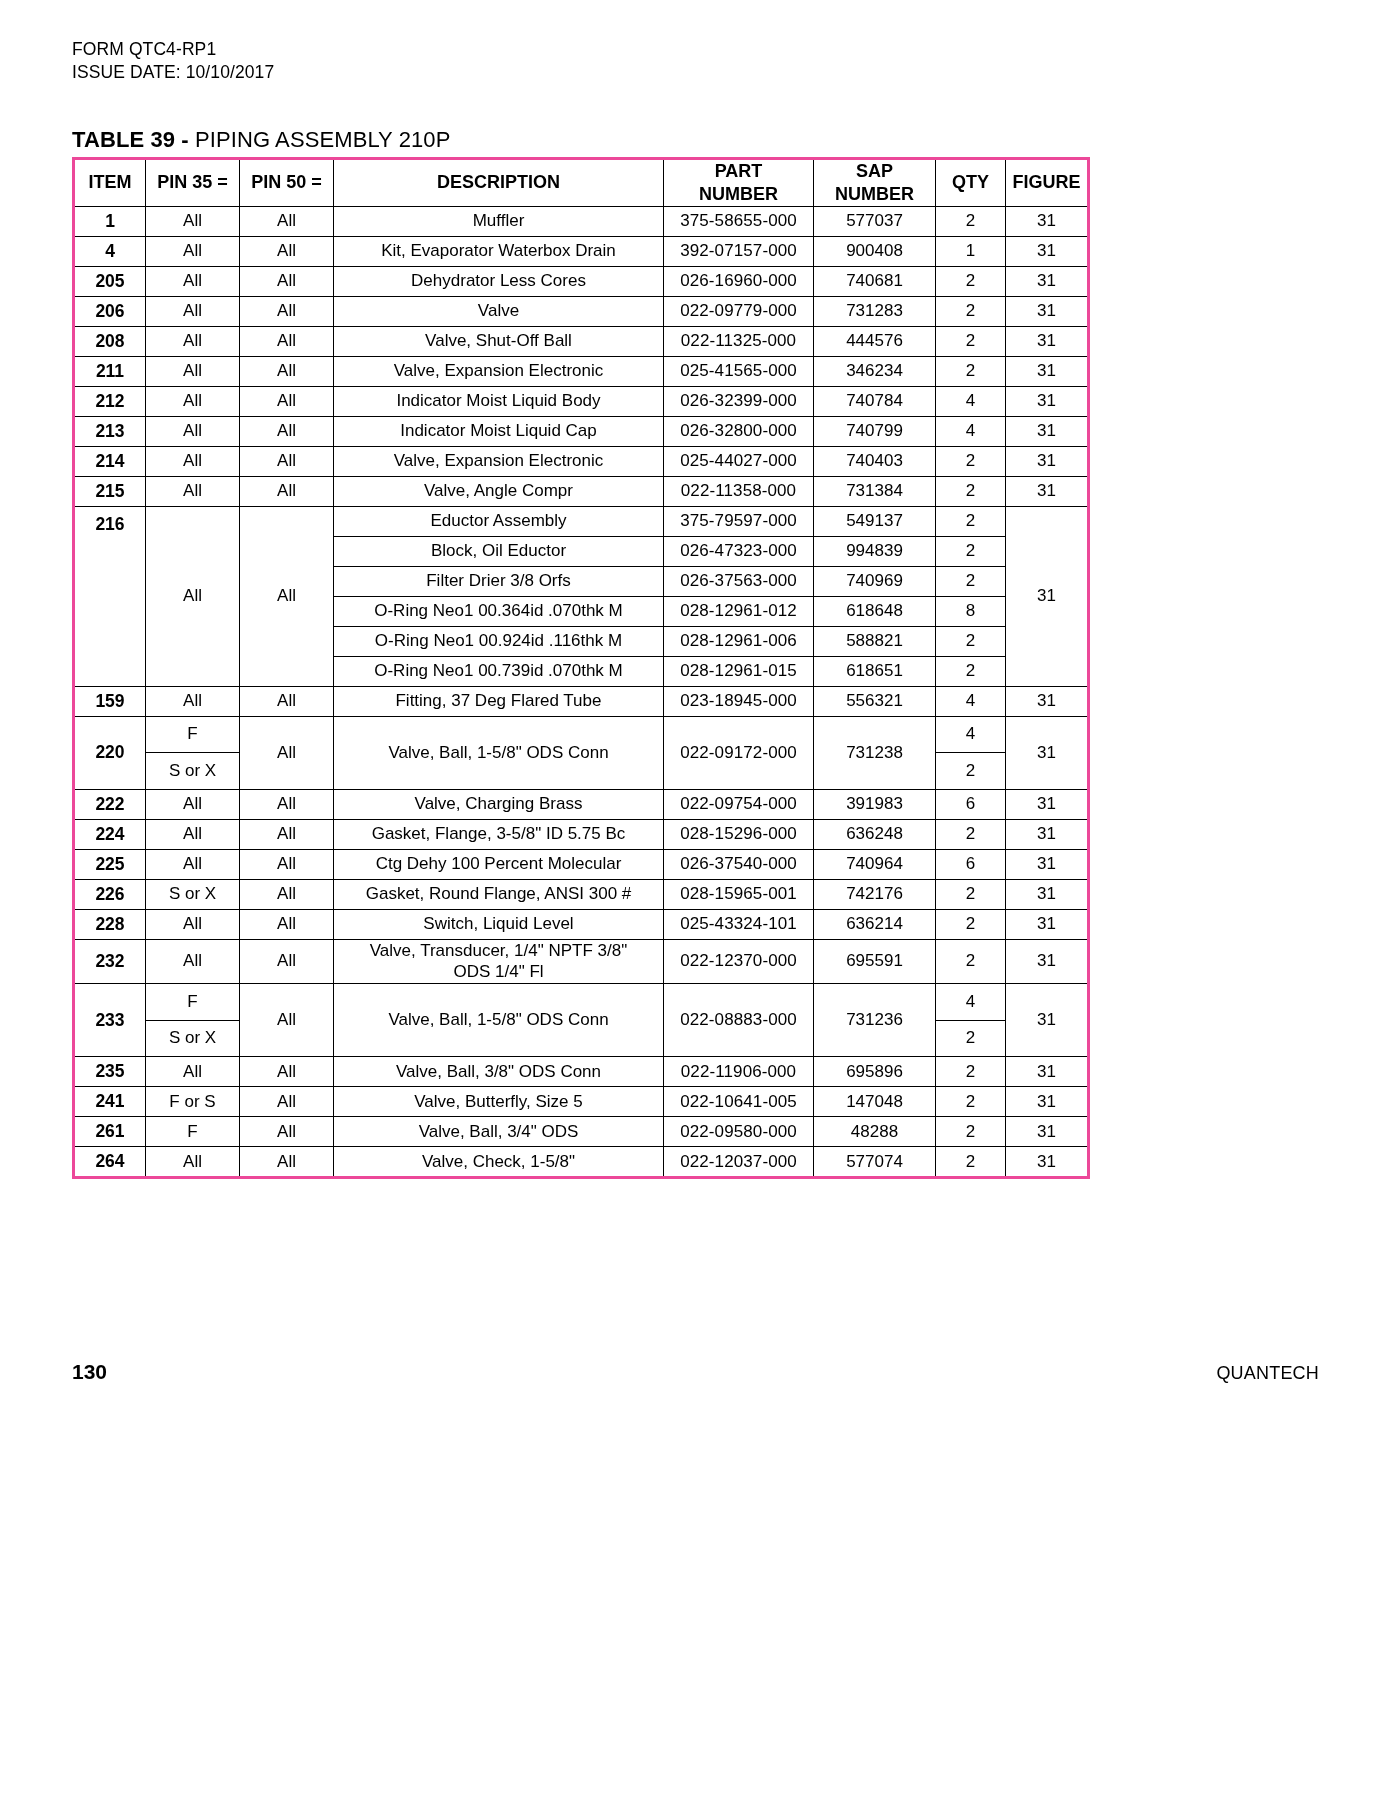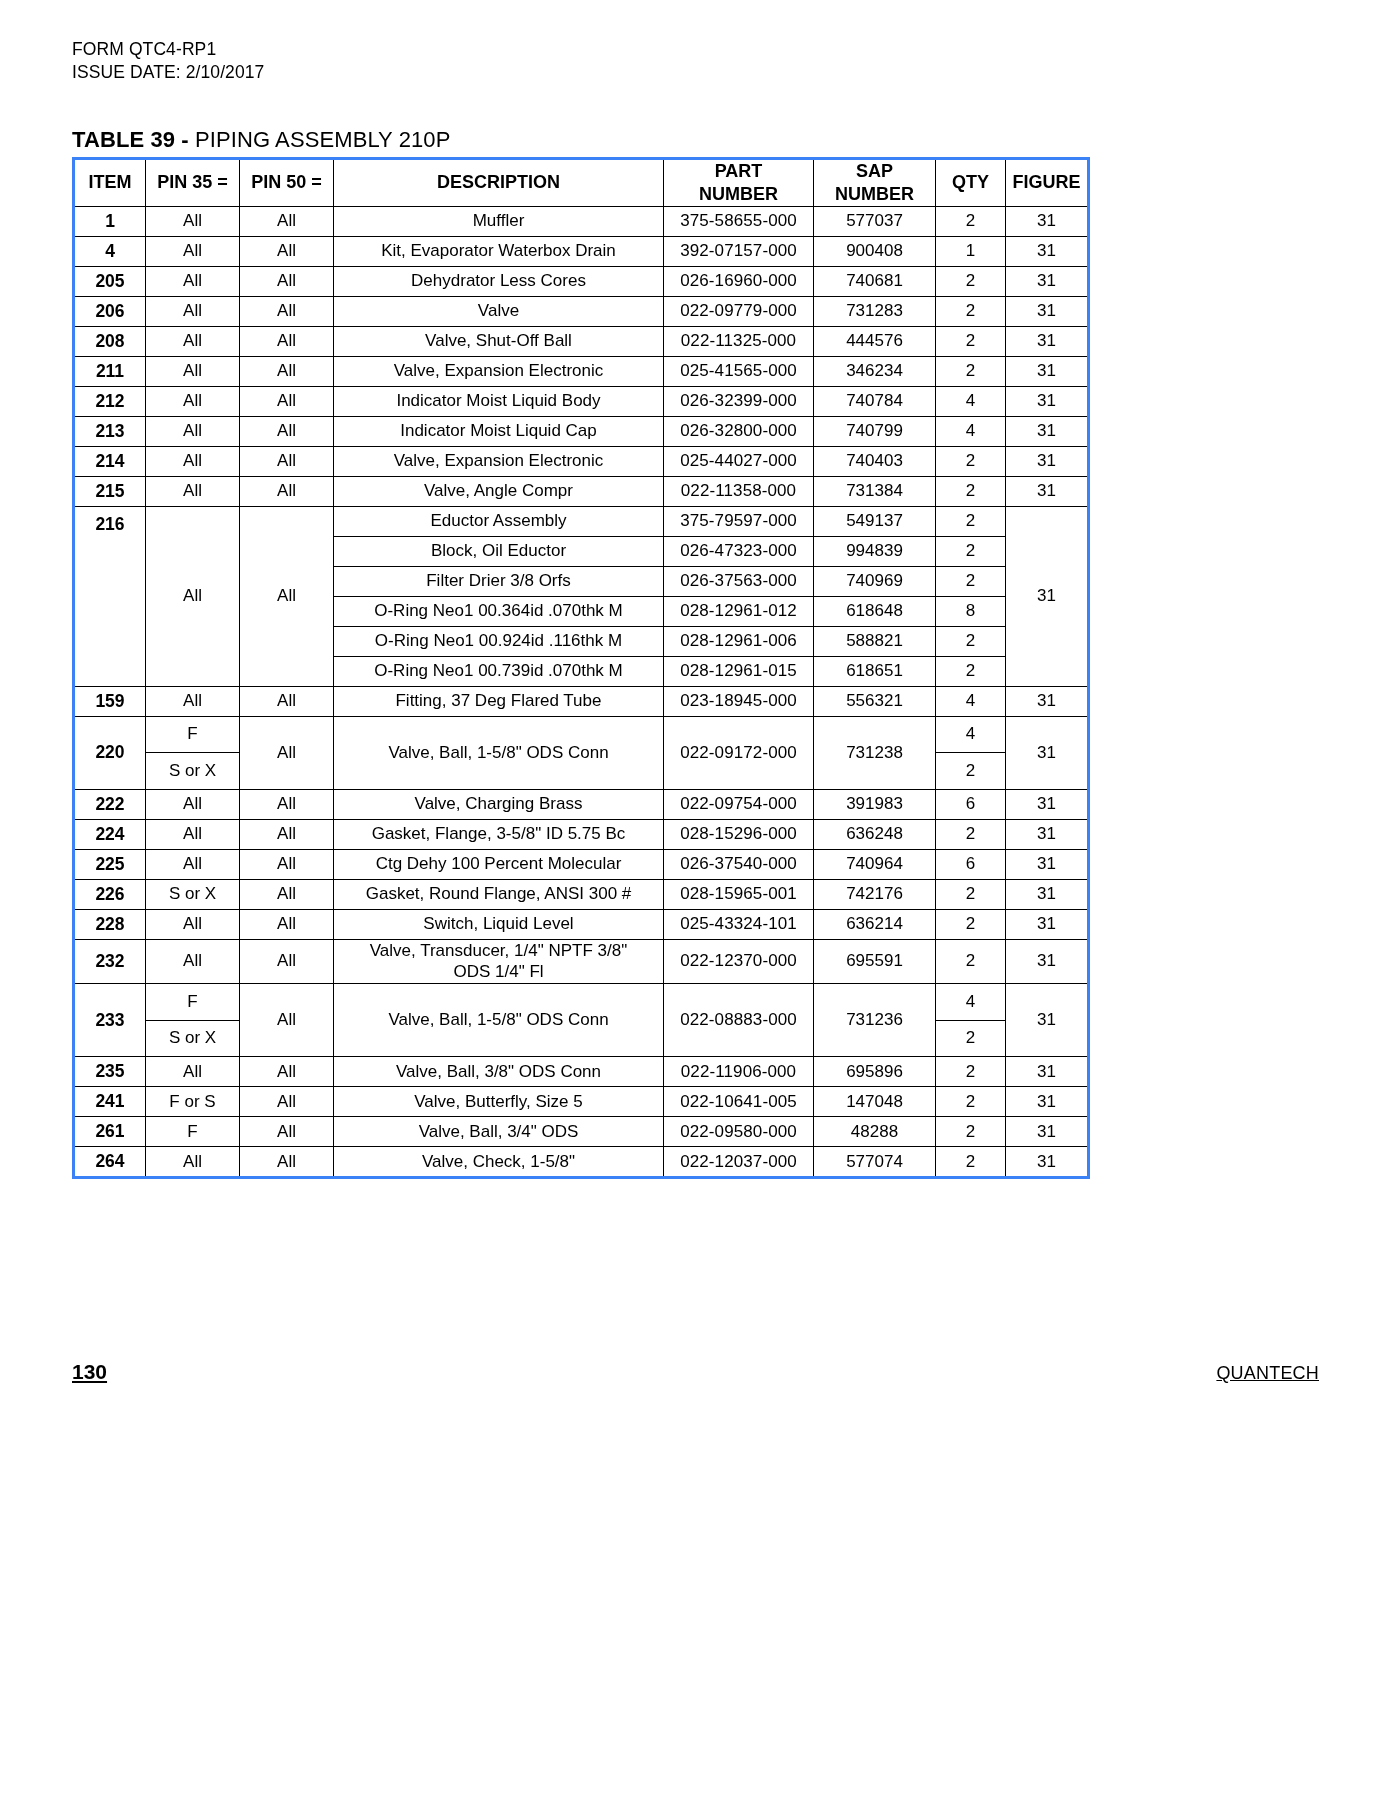--- a/index.html
+++ b/index.html
@@ -46,21 +46,21 @@
   }
   table.parts td, table.parts th {
     border: 1px solid #000;
     padding: 0;
     vertical-align: middle;
     text-align: center;
     line-height: 1.28;
   }
   
   table.parts {
-    border: 3px solid #3b82f6;
+    border: 3px solid #ec4899;
   }
   thead th {
     font-weight: bold;
     font-size: 18px;
     padding: 7px 2px;
     border-bottom: 3px solid #000;
   }
   thead th .two-line { display: block; }
 
   td.c-item   { font-weight: bold; font-size: 17.5px; }
@@ -100,33 +100,32 @@
 
   .footer {
     position: absolute;
     left: 72px;
     right: 72px;
     bottom: 72px;
     display: flex;
     justify-content: space-between;
     align-items: flex-end;
     font-size: 19px;
-    text-decoration: underline;
   }
   .footer .pageno { font-weight: bold; font-size: 21px; }
   .footer .brand  { font-size: 18px; letter-spacing: 0.2px; }
 </style>
 </head>
 <body>
 
 <div class="page">
 
   <div class="doc-header">
     <div>FORM QTC4-RP1</div>
-    <div>ISSUE DATE: 2/10/2017</div>
+    <div>ISSUE DATE: 10/10/2017</div>
   </div>
 
   <div class="table-title">
     <span class="strong">TABLE 39 - </span><span>PIPING ASSEMBLY 210P</span>
   </div>
 
   <table class="parts">
     <colgroup>
       <col class="w-item">
         <col class="w-pin35">

